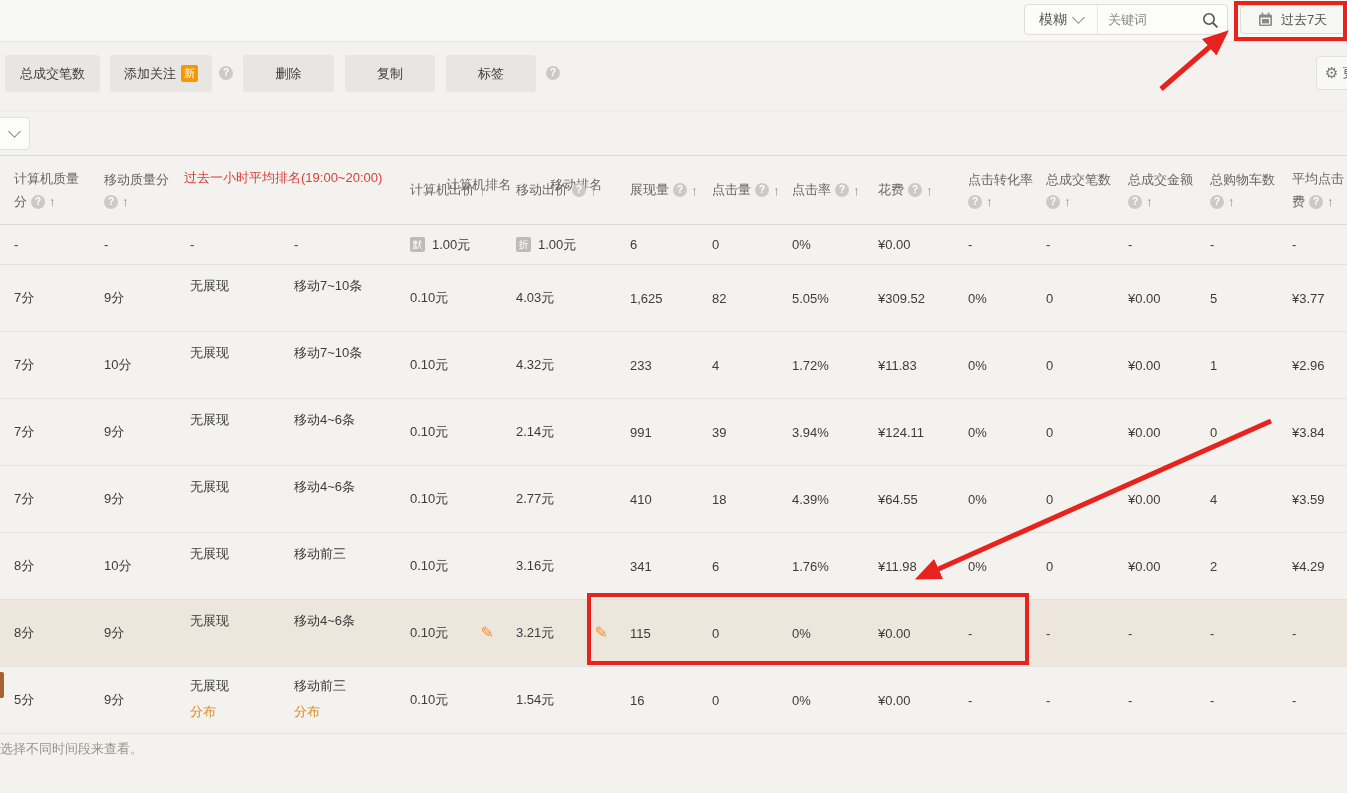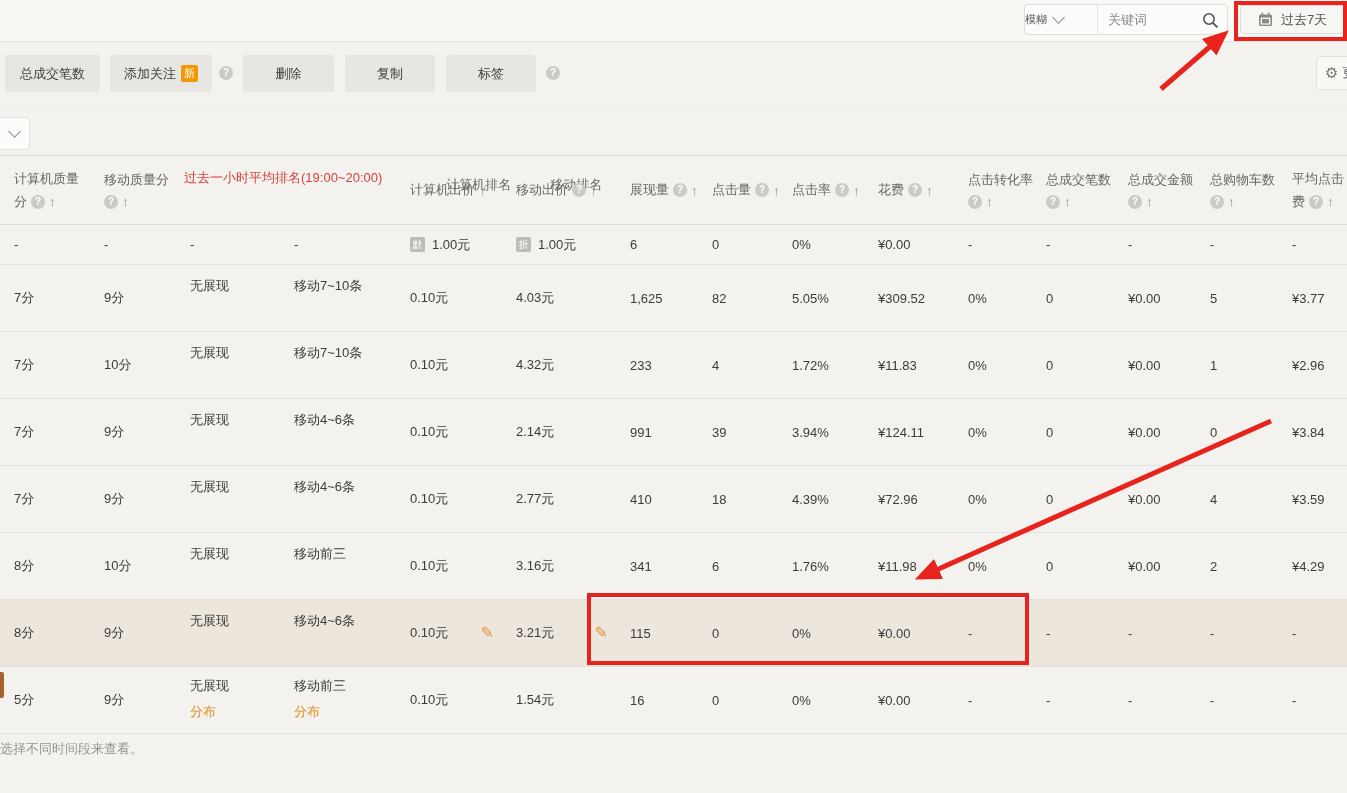--- a/index.html
+++ b/index.html
@@ -2,21 +2,21 @@
 <html><head>
 <meta charset="utf-8">
 <style>
   html,body{margin:0;padding:0;}
   body{background:#f3f2ee;font-family:"Liberation Sans","DejaVu Sans",sans-serif;color:#333;}
   .page{position:relative;width:1347px;height:793px;overflow:hidden;background:#f3f2ee;}
 
   
   .topbar{position:absolute;top:0;left:0;width:100%;height:41px;background:#f8f8f5;border-bottom:1px solid #e6e5e1;}
   .search-group{position:absolute;top:4px;left:1024px;width:204px;height:31px;background:#fcfcfa;border:1px solid #dfdeda;border-radius:4px;display:flex;box-sizing:border-box;}
-  .fuzzy-select{width:72px;border-right:1px solid #e6e5e1;display:flex;align-items:center;gap:7px;font-size:11px;color:#555;cursor:pointer;}
+  .fuzzy-select{width:72px;border-right:1px solid #e6e5e1;display:flex;align-items:center;justify-content:center;gap:7px;font-size:14px;color:#555;cursor:pointer;}
   .chev{width:8px;height:8px;border-right:1.5px solid #888;border-bottom:1.5px solid #888;transform:rotate(45deg);margin-top:-4px;}
   .keyword-box{flex:1;position:relative;}
   .keyword-box input{width:100%;height:100%;box-sizing:border-box;border:0;background:transparent;padding:0 30px 0 10px;font-size:13px;color:#333;outline:none;}
   .keyword-box input::placeholder{color:#8b8b86;}
   .search-svg{position:absolute;right:8px;top:7px;}
   .daterange-btn{position:absolute;top:5px;left:1240px;width:105px;height:29px;background:#f6f6f3;border:1px solid #dddcd8;border-radius:4px;display:flex;align-items:center;justify-content:center;gap:8px;font-size:13px;color:#555;box-sizing:border-box;cursor:pointer;}
 
   
   .toolbar{position:absolute;top:55px;left:0;width:100%;height:37px;}
   .btn{position:absolute;height:37px;background:#e7e6e2;border:none;border-radius:3px;font-size:13px;color:#3d3d3d;display:flex;align-items:center;justify-content:center;cursor:pointer;font-family:inherit;}
@@ -416,21 +416,21 @@
           <div class="cell" style="width: 82px;">
             <span>410</span>
           </div>
           <div class="cell" style="width: 80px;">
             <span>18</span>
           </div>
           <div class="cell" style="width: 86px;">
             <span>4.39%</span>
           </div>
           <div class="cell" style="width: 90px;">
-            <span>¥72.96</span>
+            <span>¥64.55</span>
           </div>
           <div class="cell" style="width: 78px;">
             <span>0%</span>
           </div>
           <div class="cell" style="width: 82px;">
             <span>0</span>
           </div>
           <div class="cell" style="width: 82px;">
             <span>¥0.00</span>
           </div>

